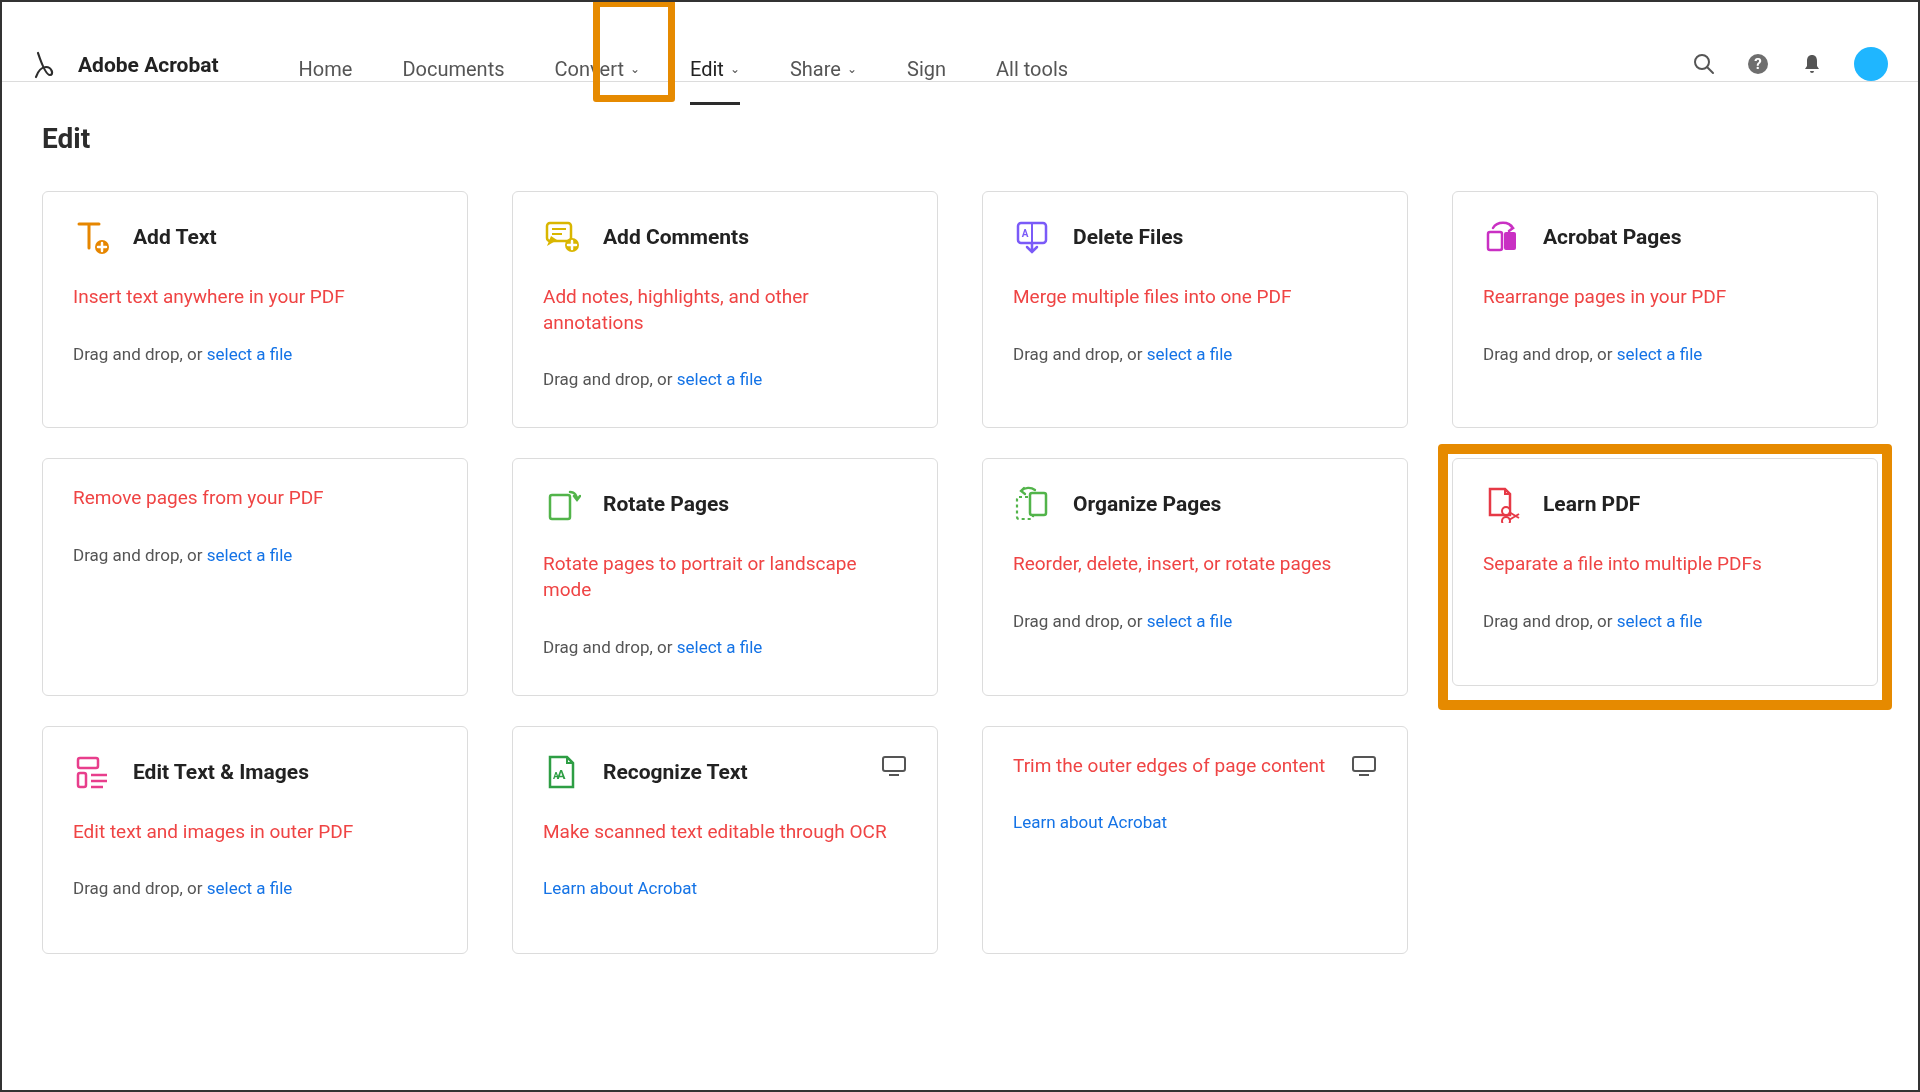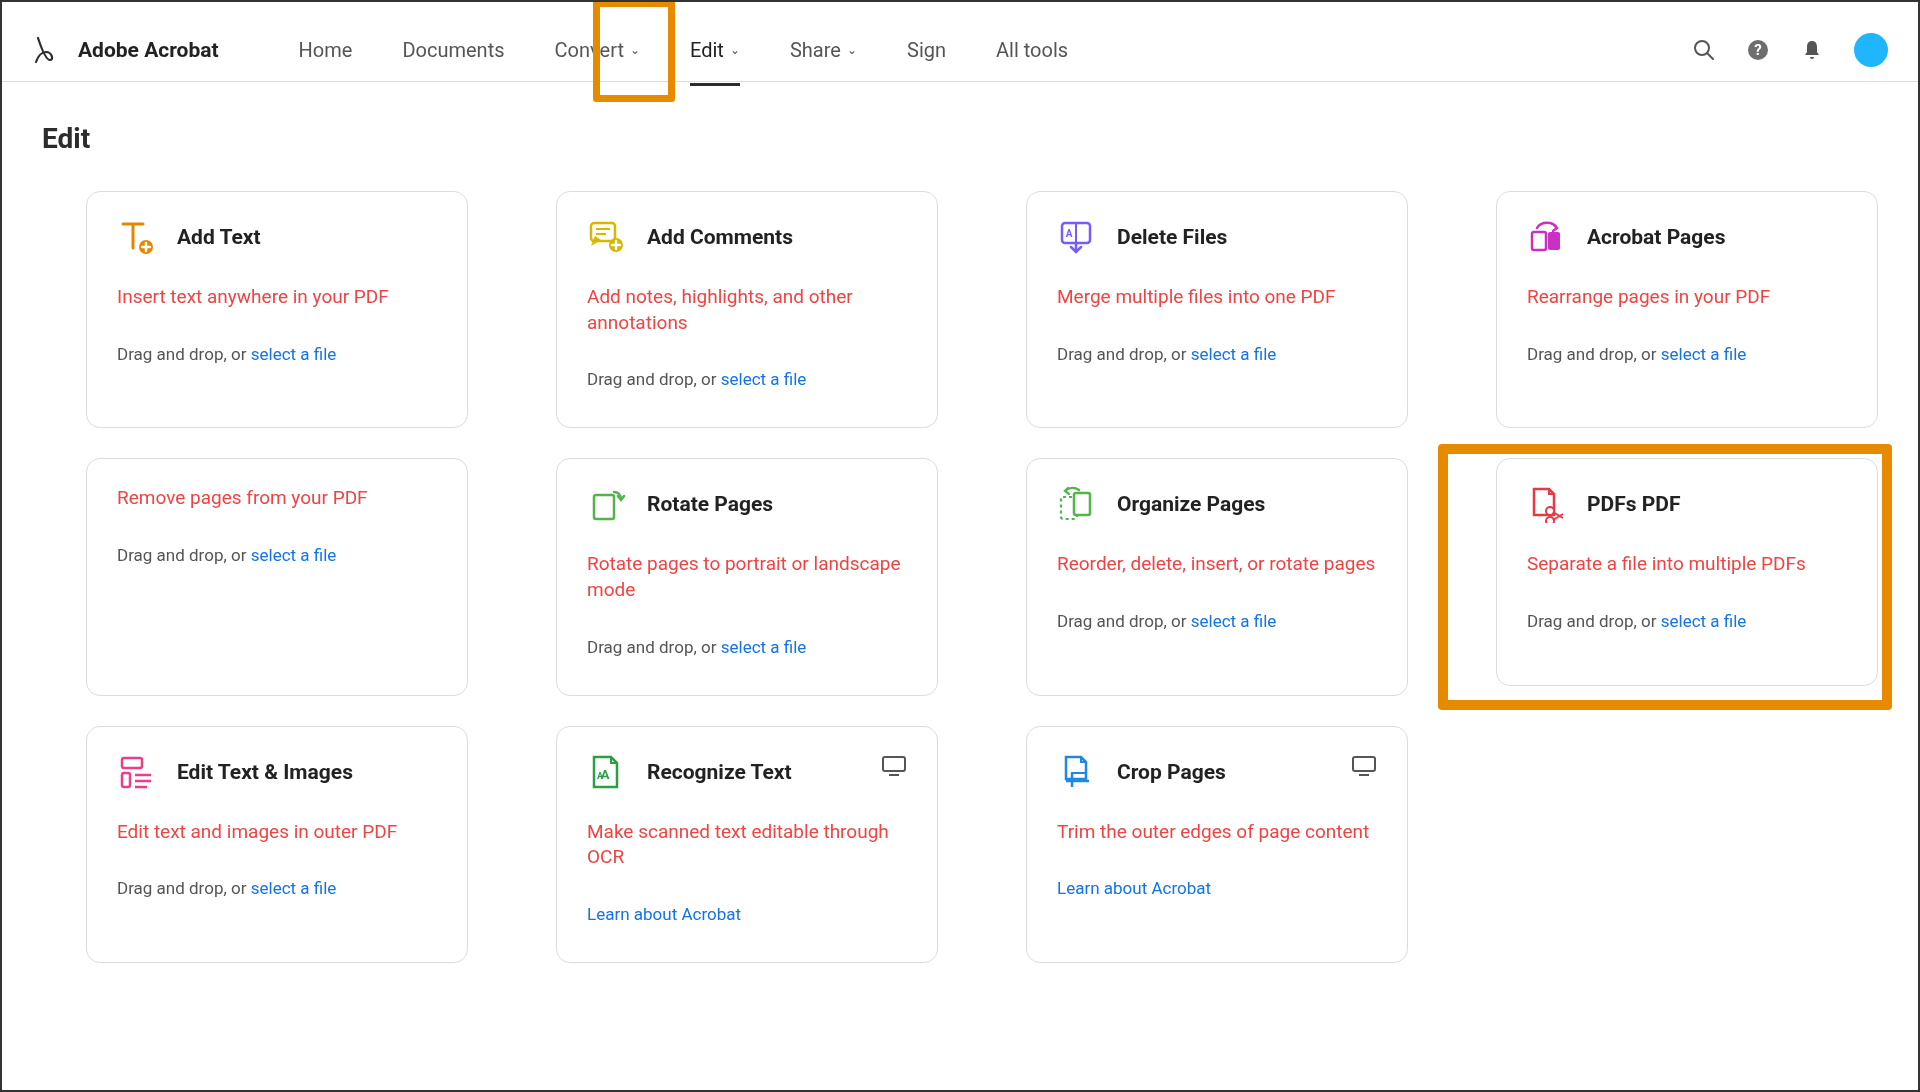--- a/index.html
+++ b/index.html
@@ -7,21 +7,21 @@
     font-family: -apple-system, BlinkMacSystemFont, "Segoe UI", Roboto, Helvetica, Arial, sans-serif;
     background: #fff;
     color: #2c2c2c;
     width: 1920px;
     height: 1092px;
     border: 2px solid #333;
     overflow: hidden;
   }
   .topbar {
     display: flex;
-    align-items: center;
+    align-items: flex-end;
     height: 80px;
     border-bottom: 1px solid #dcdcdc;
     padding: 16px 30px 0 30px;
     position: relative;
   }
   .brand {
     display: flex;
     align-items: center;
     gap: 14px;
     margin-right: 80px;
@@ -100,26 +100,25 @@
     margin-bottom: 36px;
   }
   .grid {
     display: grid;
     grid-template-columns: repeat(4, 1fr);
     gap: 30px 44px;
     position: relative;
   }
   .card {
     border: 1px solid #dcdcdc;
-    border-radius: 14px;
+    border-radius: 6px;
     padding: 26px 30px 38px 30px;
     background: #fff;
     position: relative;
     min-height: 228px;
-    margin-left: 44px;
   }
   .card-head {
     display: flex;
     align-items: center;
     gap: 22px;
     margin-bottom: 28px;
   }
   .card-title {
     font-size: 21px;
     font-weight: 700;
@@ -331,21 +330,21 @@
         <div class="card-head">
           <span>
             <svg width="38" height="38" viewBox="0 0 38 38">
                 <path d="M7 4 L22 4 L27 9 L27 30 L7 30 Z" stroke="#e63946" stroke-width="2.5" fill="none"></path>
                 <path d="M22 4 L22 9 L27 9" stroke="#e63946" stroke-width="2" fill="none"></path>
                 <circle cx="23" cy="26" r="4" stroke="#e63946" stroke-width="2" fill="#fff"></circle>
                 <circle cx="23" cy="36" r="4" stroke="#e63946" stroke-width="2" fill="#fff"></circle>
                 <path d="M26 27 L36 33 M26 35 L36 29" stroke="#e63946" stroke-width="2"></path>
               </svg>
           </span>
-          <span class="card-title">PDFs PDF</span>
+          <span class="card-title">Learn PDF</span>
         </div>
         <div class="card-desc">Separate a file into multiple PDFs</div>
         <div class="card-footer"><span>Drag and drop, or </span><a>select a file</a></div>
       </div>
       <div class="highlight-box-card"></div>
     </div>
 
     <div class="card">
       <div class="card-head">
         <span>
@@ -385,29 +384,18 @@
       <div class="card-footer"><a class="learn-link">Learn about Acrobat</a></div>
     </div>
 
     <div class="card">
       <span class="desktop-badge">
         <svg width="26" height="22" viewBox="0 0 26 22">
             <rect x="2" y="2" width="22" height="14" rx="2" stroke="#555" stroke-width="2" fill="none"></rect>
             <line x1="8" y1="20" x2="18" y2="20" stroke="#555" stroke-width="2"></line>
           </svg>
       </span>
-      <div class="card-head">
-        <span>
-          <svg width="38" height="38" viewBox="0 0 38 38">
-              <path d="M9 4 L24 4 L29 9 L29 26 L9 26 Z" stroke="#1e88e5" stroke-width="2.5" fill="none"></path>
-              <path d="M24 4 L24 9 L29 9" stroke="#1e88e5" stroke-width="2" fill="none"></path>
-              <path d="M15 20 L15 34 M9 28 L32 28" stroke="#1e88e5" stroke-width="2.5"></path>
-              <rect x="15" y="20" width="14" height="8" stroke="#1e88e5" stroke-width="2" fill="none"></rect>
-            </svg>
-        </span>
-        <span class="card-title">Crop Pages</span>
-      </div>
       <div class="card-desc">Trim the outer edges of page content</div>
       <div class="card-footer"><a class="learn-link">Learn about Acrobat</a></div>
     </div>
 
   </div>
 </div>
 
 </body></html>

